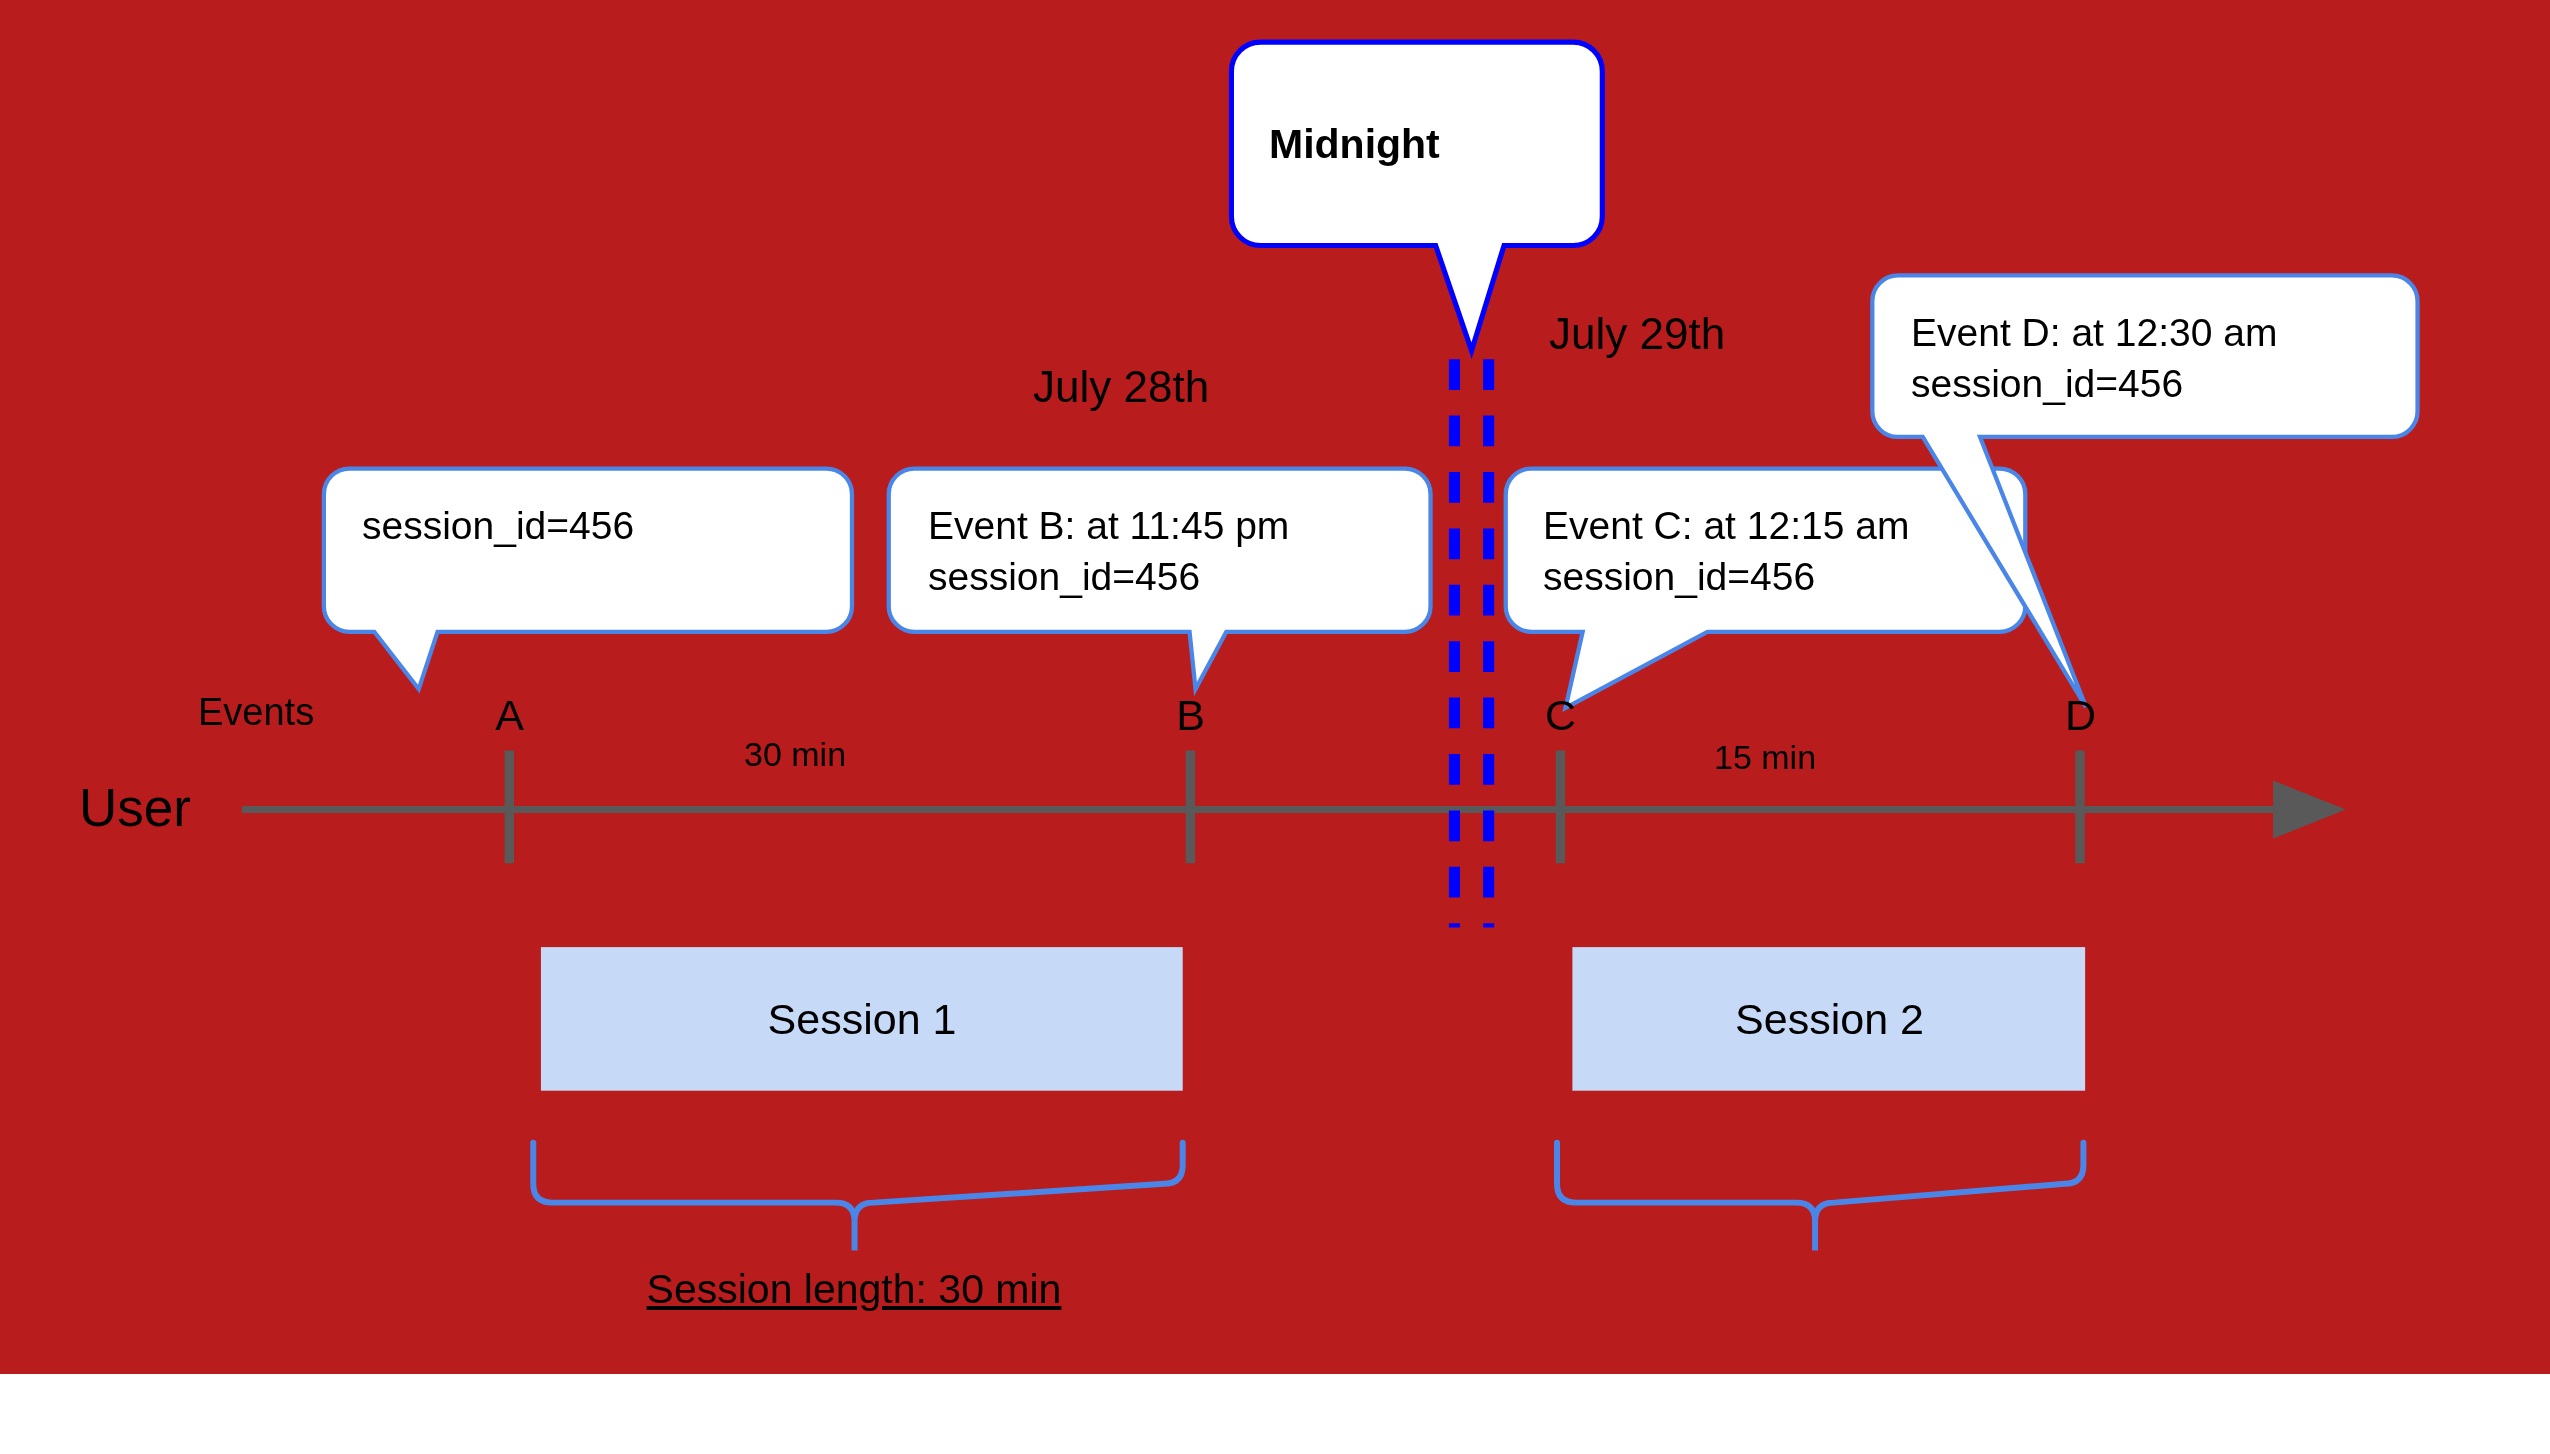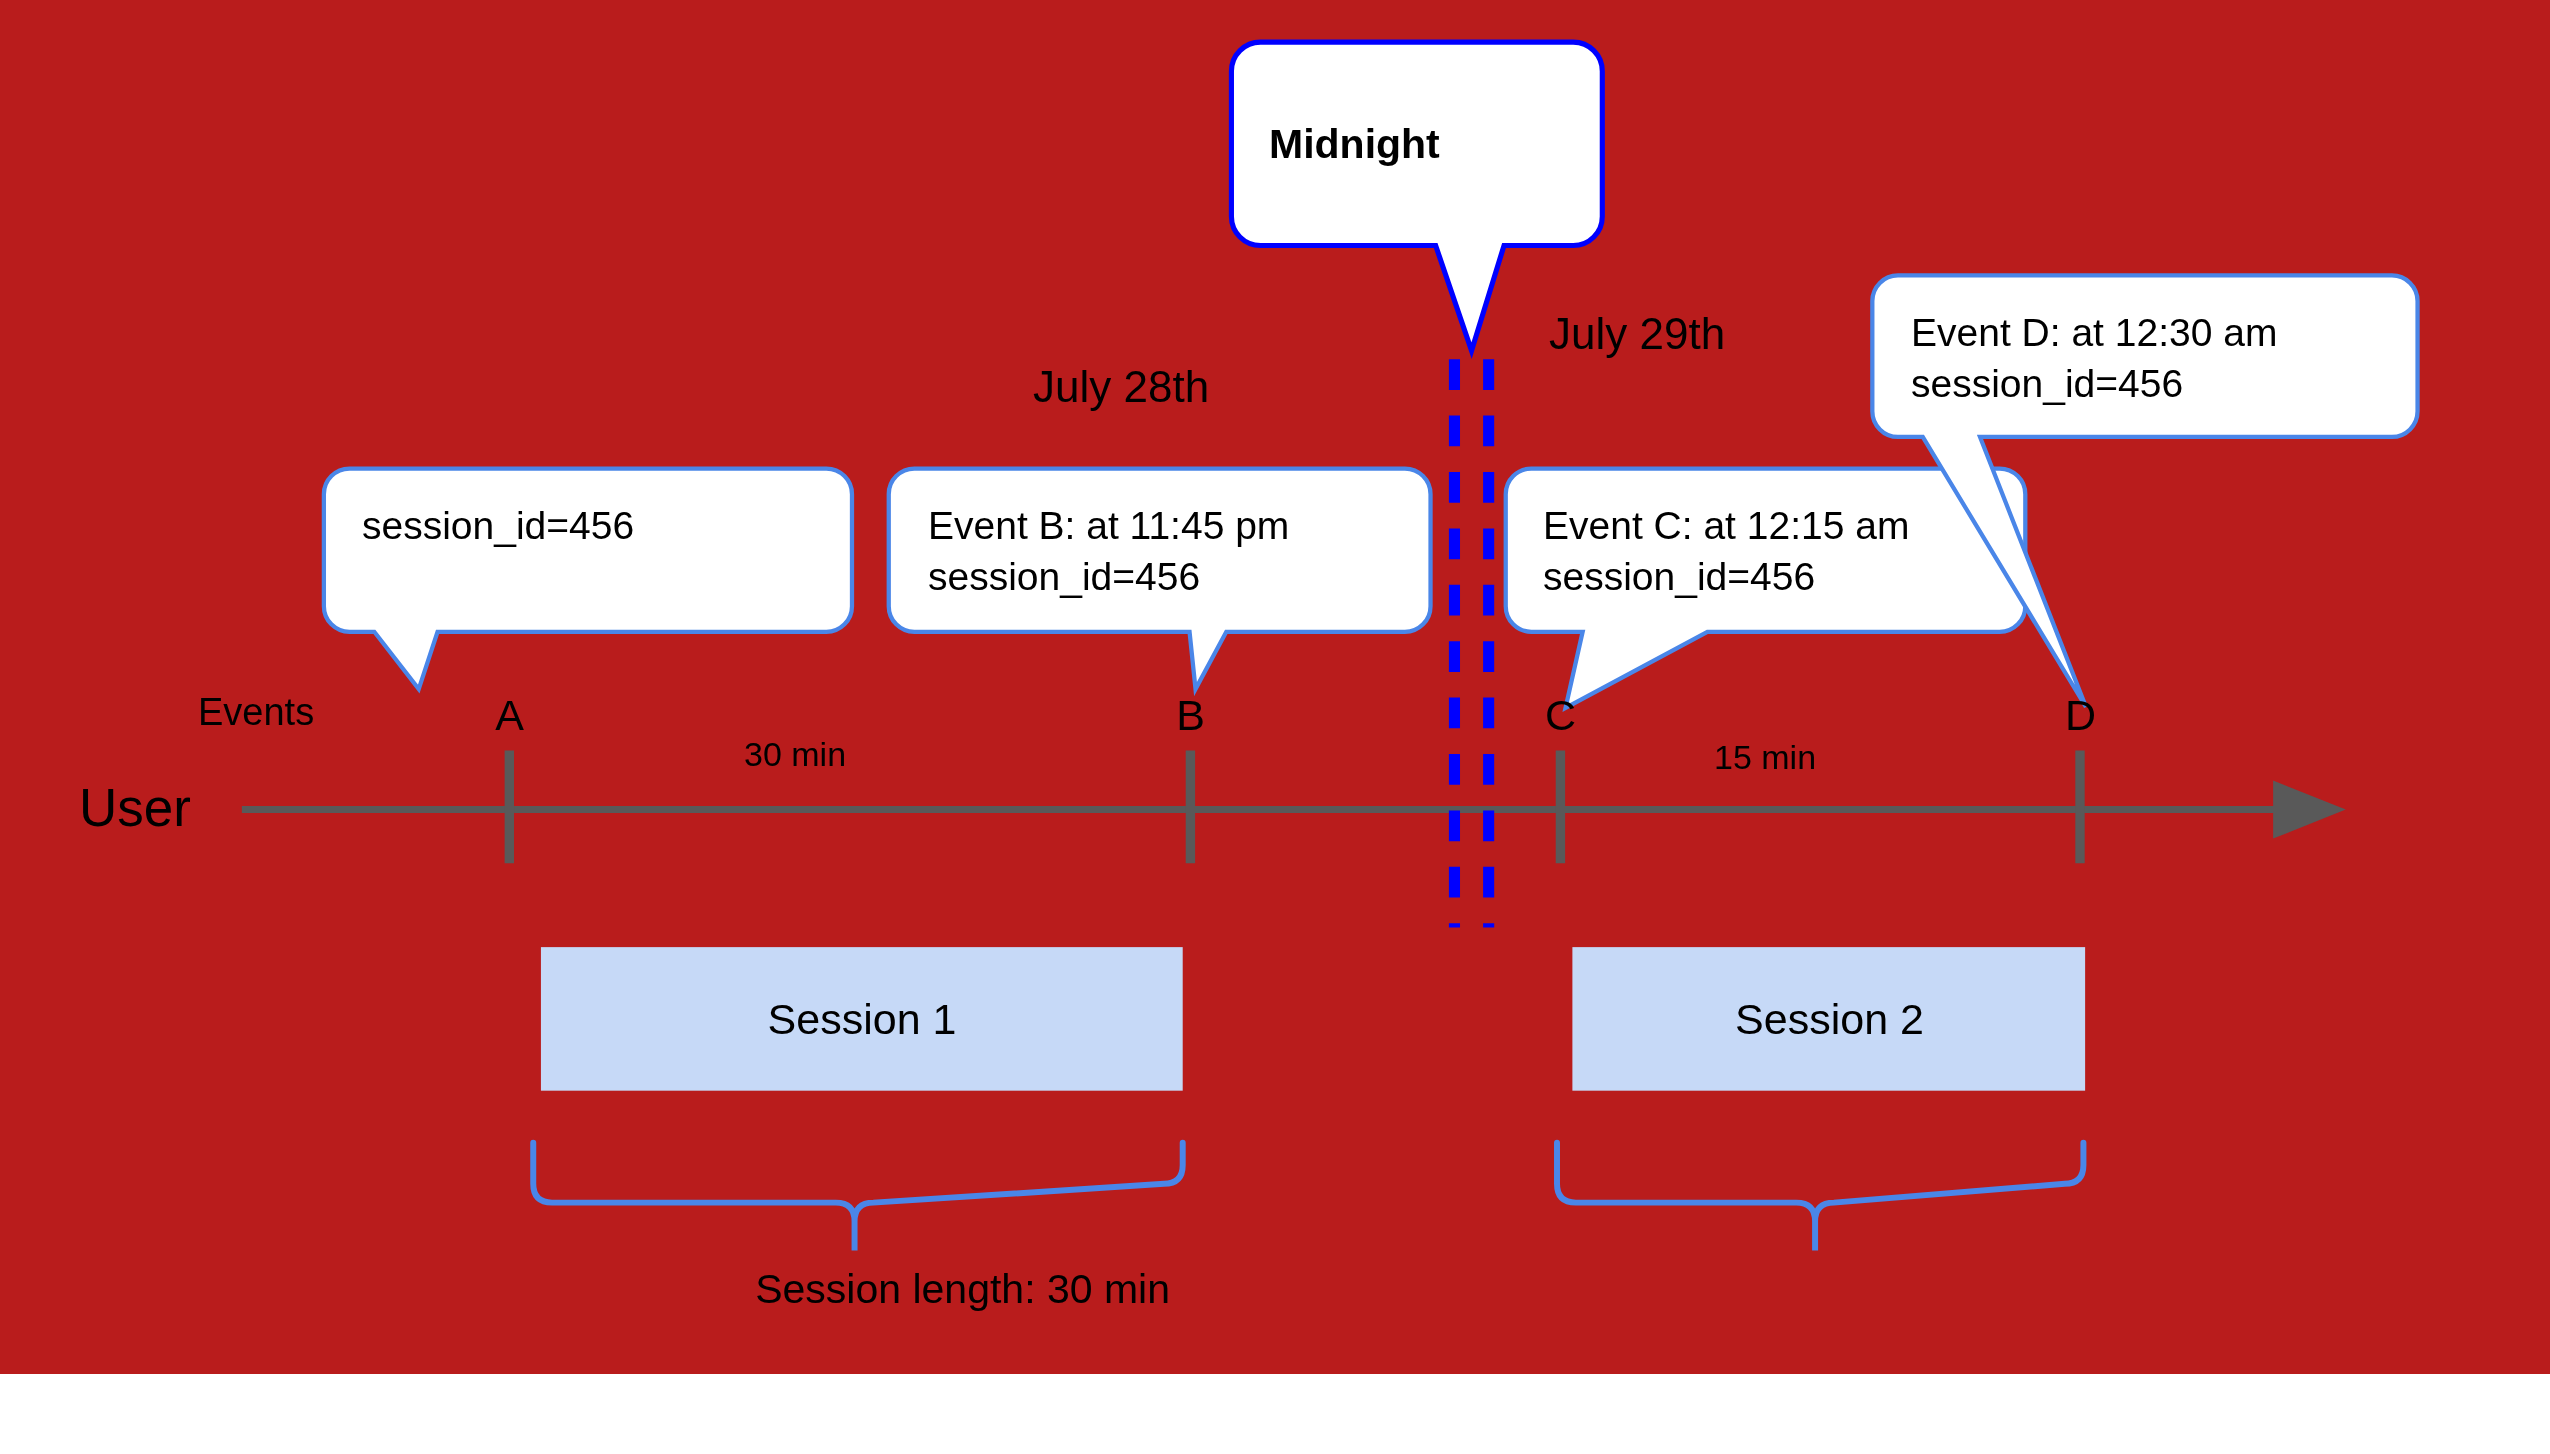--- a/index.html
+++ b/index.html
@@ -72,21 +72,22 @@
     display: flex;
     align-items: center;
     justify-content: center;
     font-size: 43px;
     color: #000000;
   }
   .session-len {
     position: absolute;
     font-size: 41px;
     color: #000000;
-    text-align: right;
+    text-align: center;
+    text-decoration: underline;
   }
 </style>
 </head>
 <body>
 
 <div id="stage">
 
   <svg id="vec" viewBox="0 0 2984 1702">
 
     <g>

